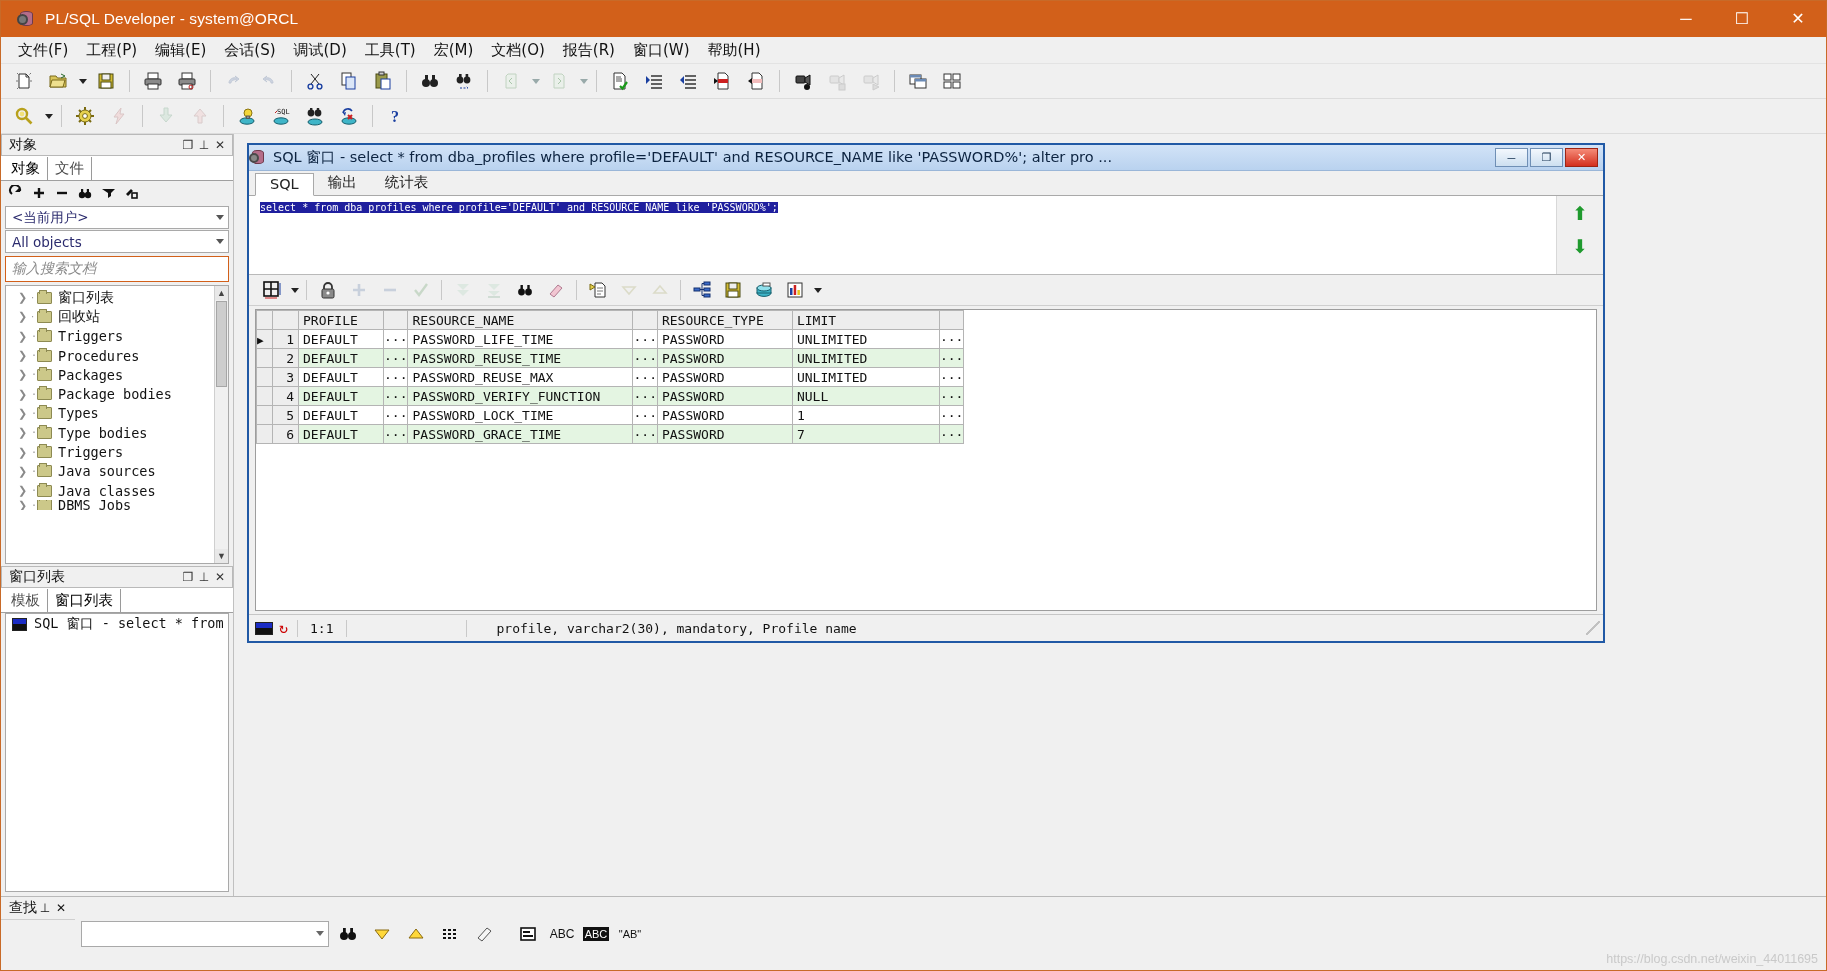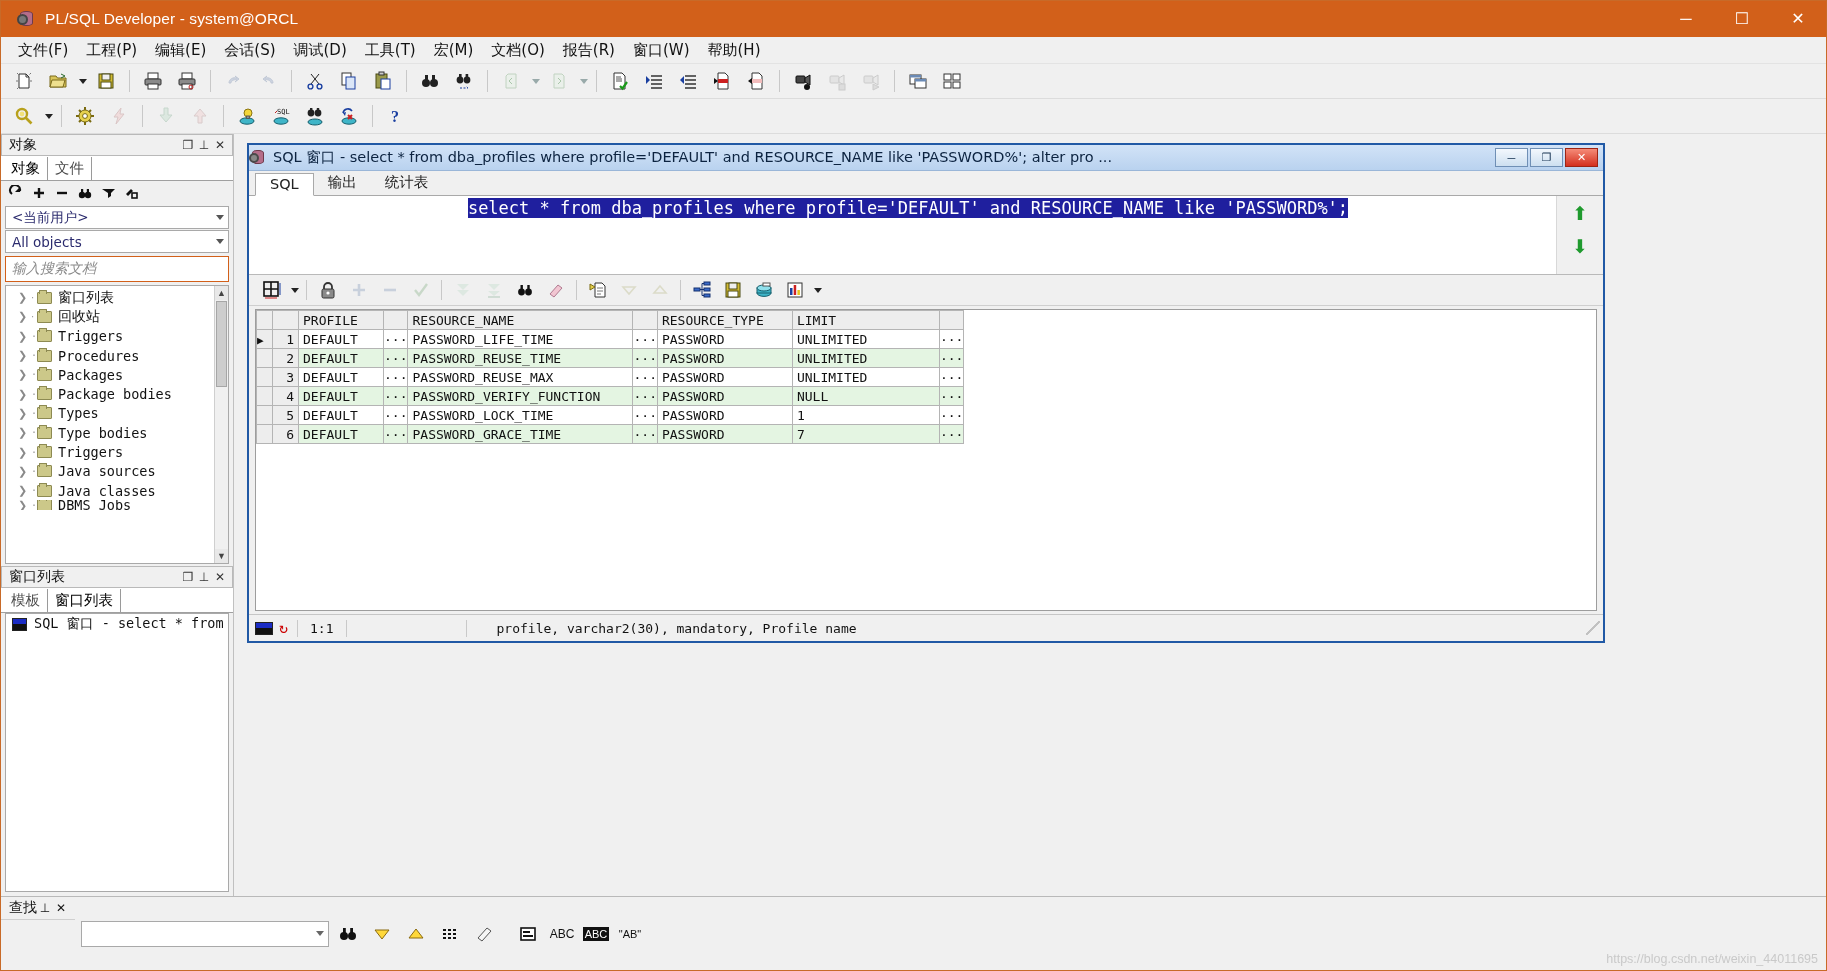--- a/index.html
+++ b/index.html
@@ -264,22 +264,22 @@
   }
 
   .editor-row { display: flex; background: #fff; border-bottom: 1px solid #b9b9b9; }
   .editor {
     flex: 1; height: 78px; background: #fff;
     padding: 4px 0 0 1px; overflow: hidden;
     border-right: 1px solid #d8d8d8;
   }
   .code-line {
     font-family: "DejaVu Sans Mono", monospace;
-    font-size: 17px; line-height: 16.5px; white-space: pre;
-    color: #0a0a8a; padding-left: 10px; text-align: center;
+    font-size: 10px; line-height: 16.5px; white-space: pre;
+    color: #0a0a8a; padding-left: 10px;
   }
   .code-line .sel { background: #1f1f9e; color: #ffffff; }
   .ed-side {
     width: 46px; background: #f0f0f0;
     display: flex; flex-direction: column; align-items: center;
     padding-top: 8px; gap: 14px;
   }
   .ed-arrow { font-size: 19px; color: #1f9a2e; line-height: 1; }
 
   .grid-tb {

